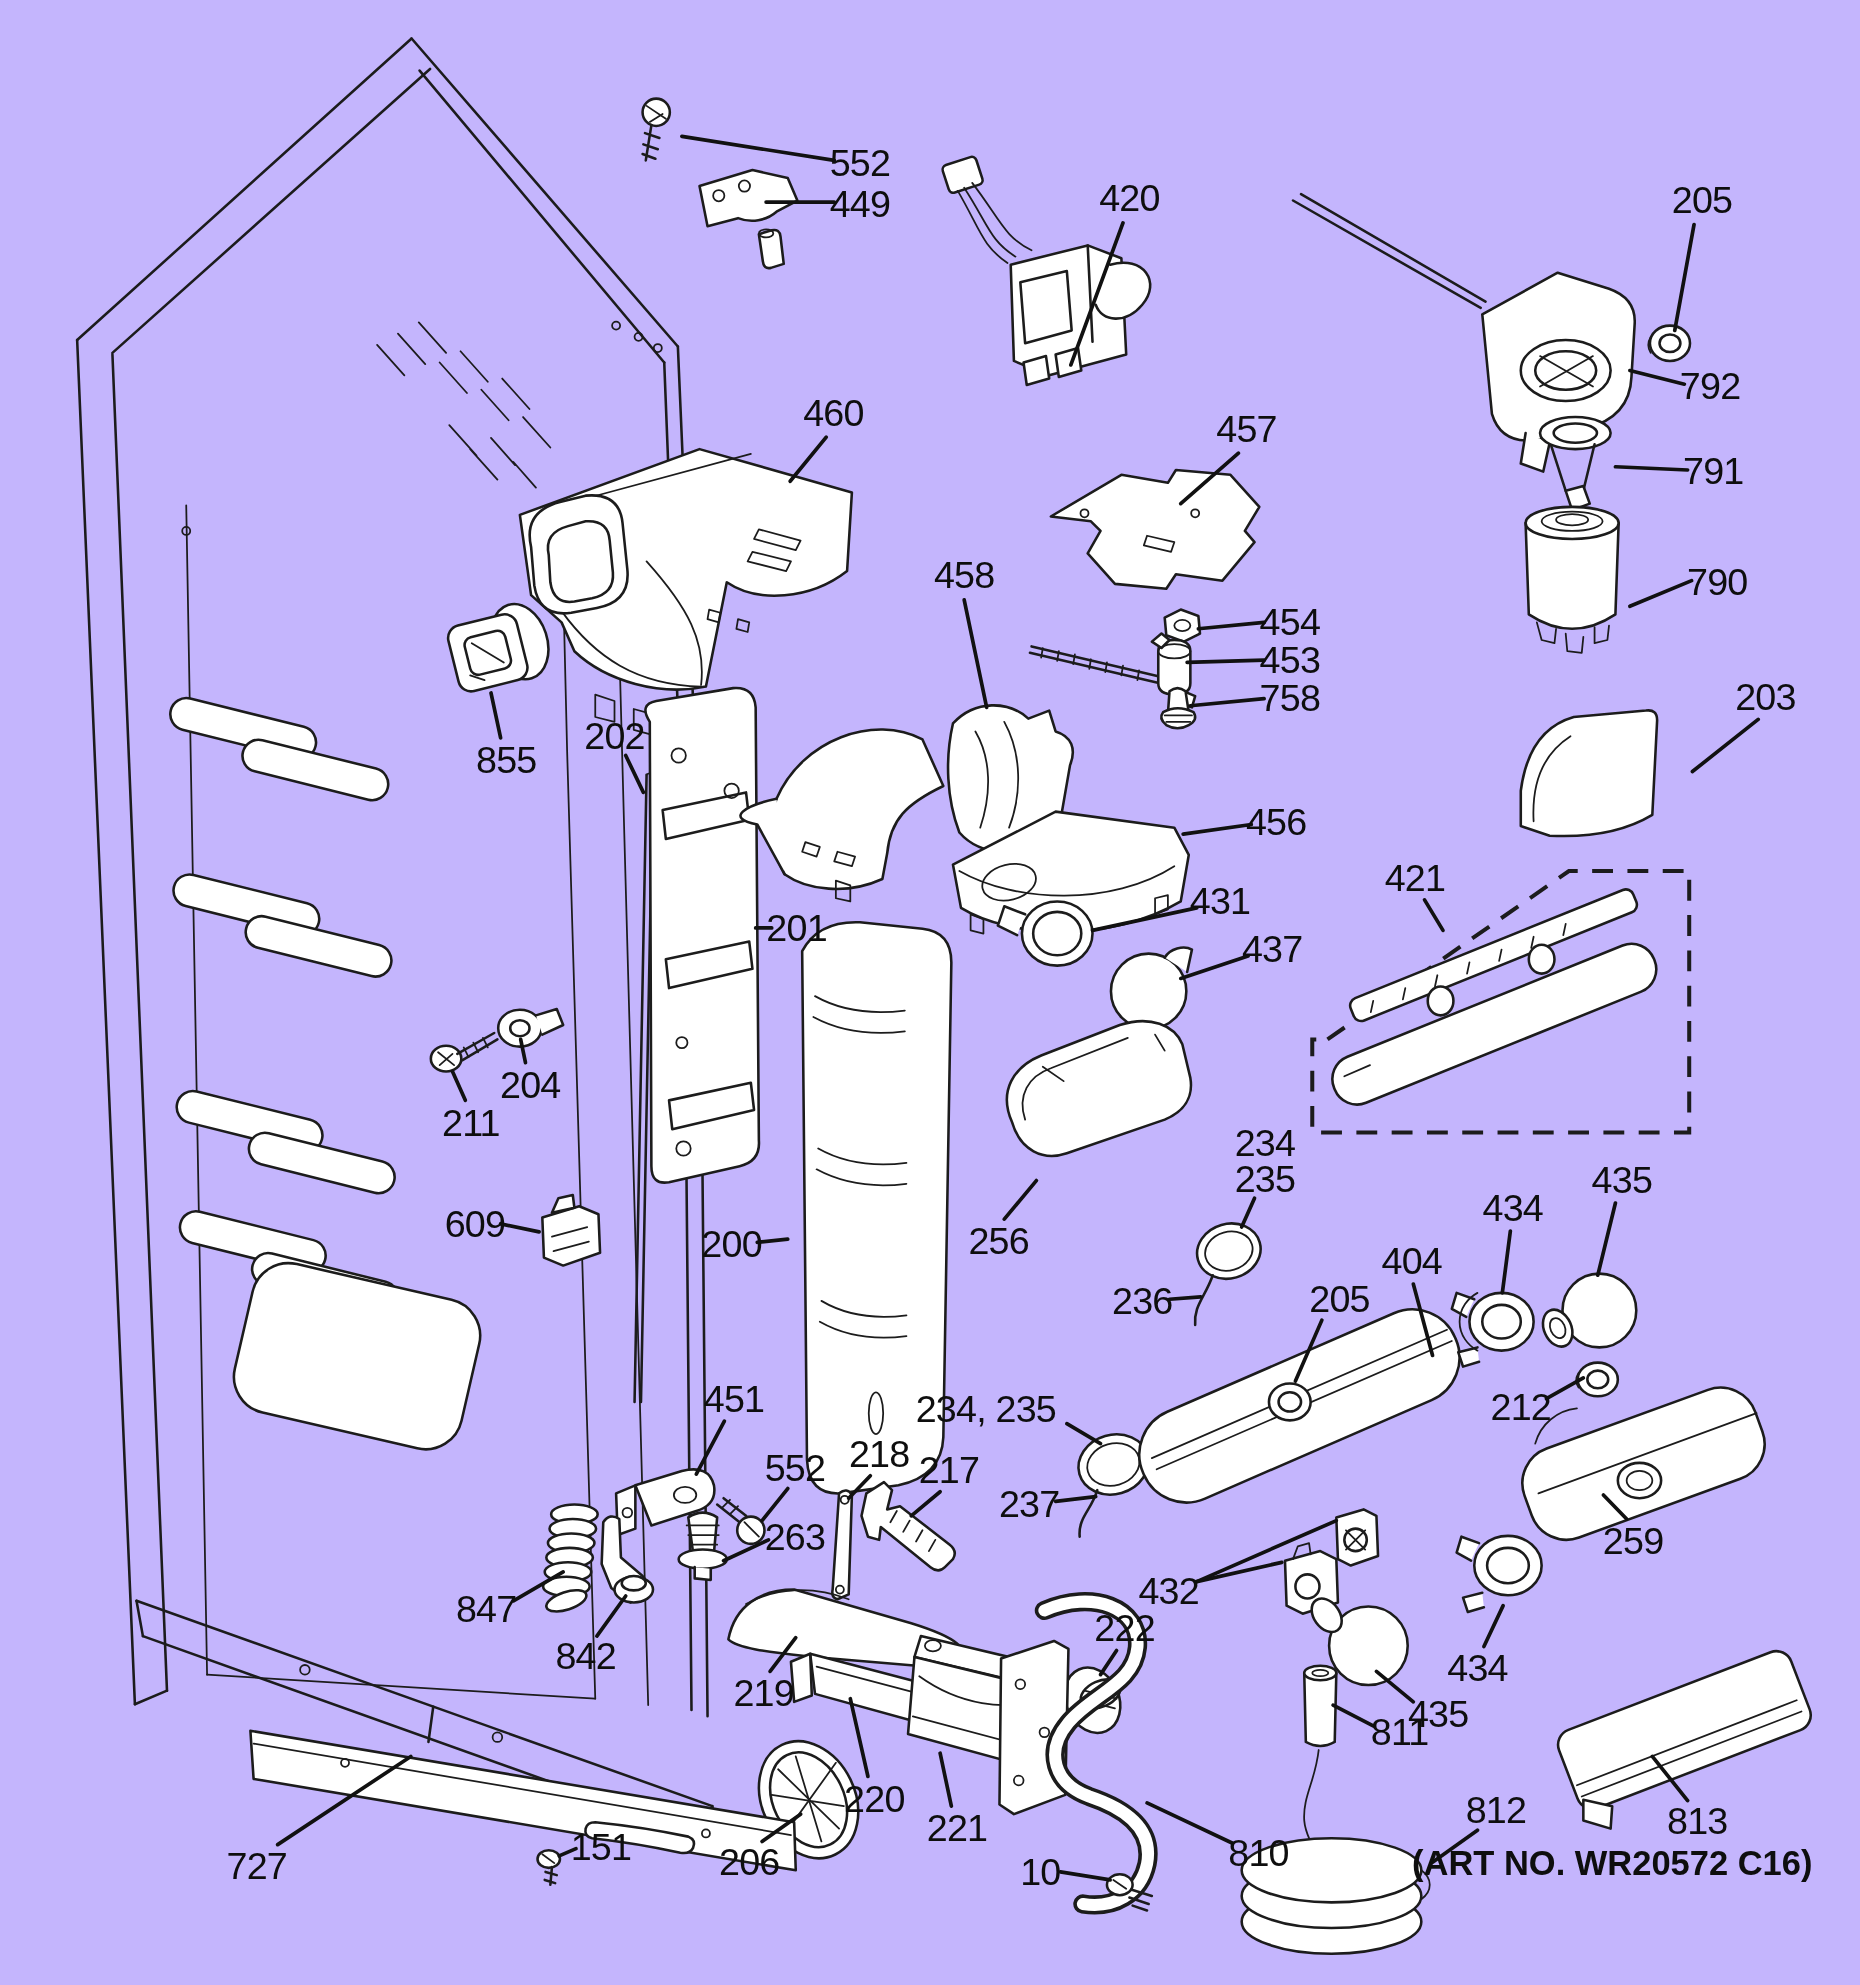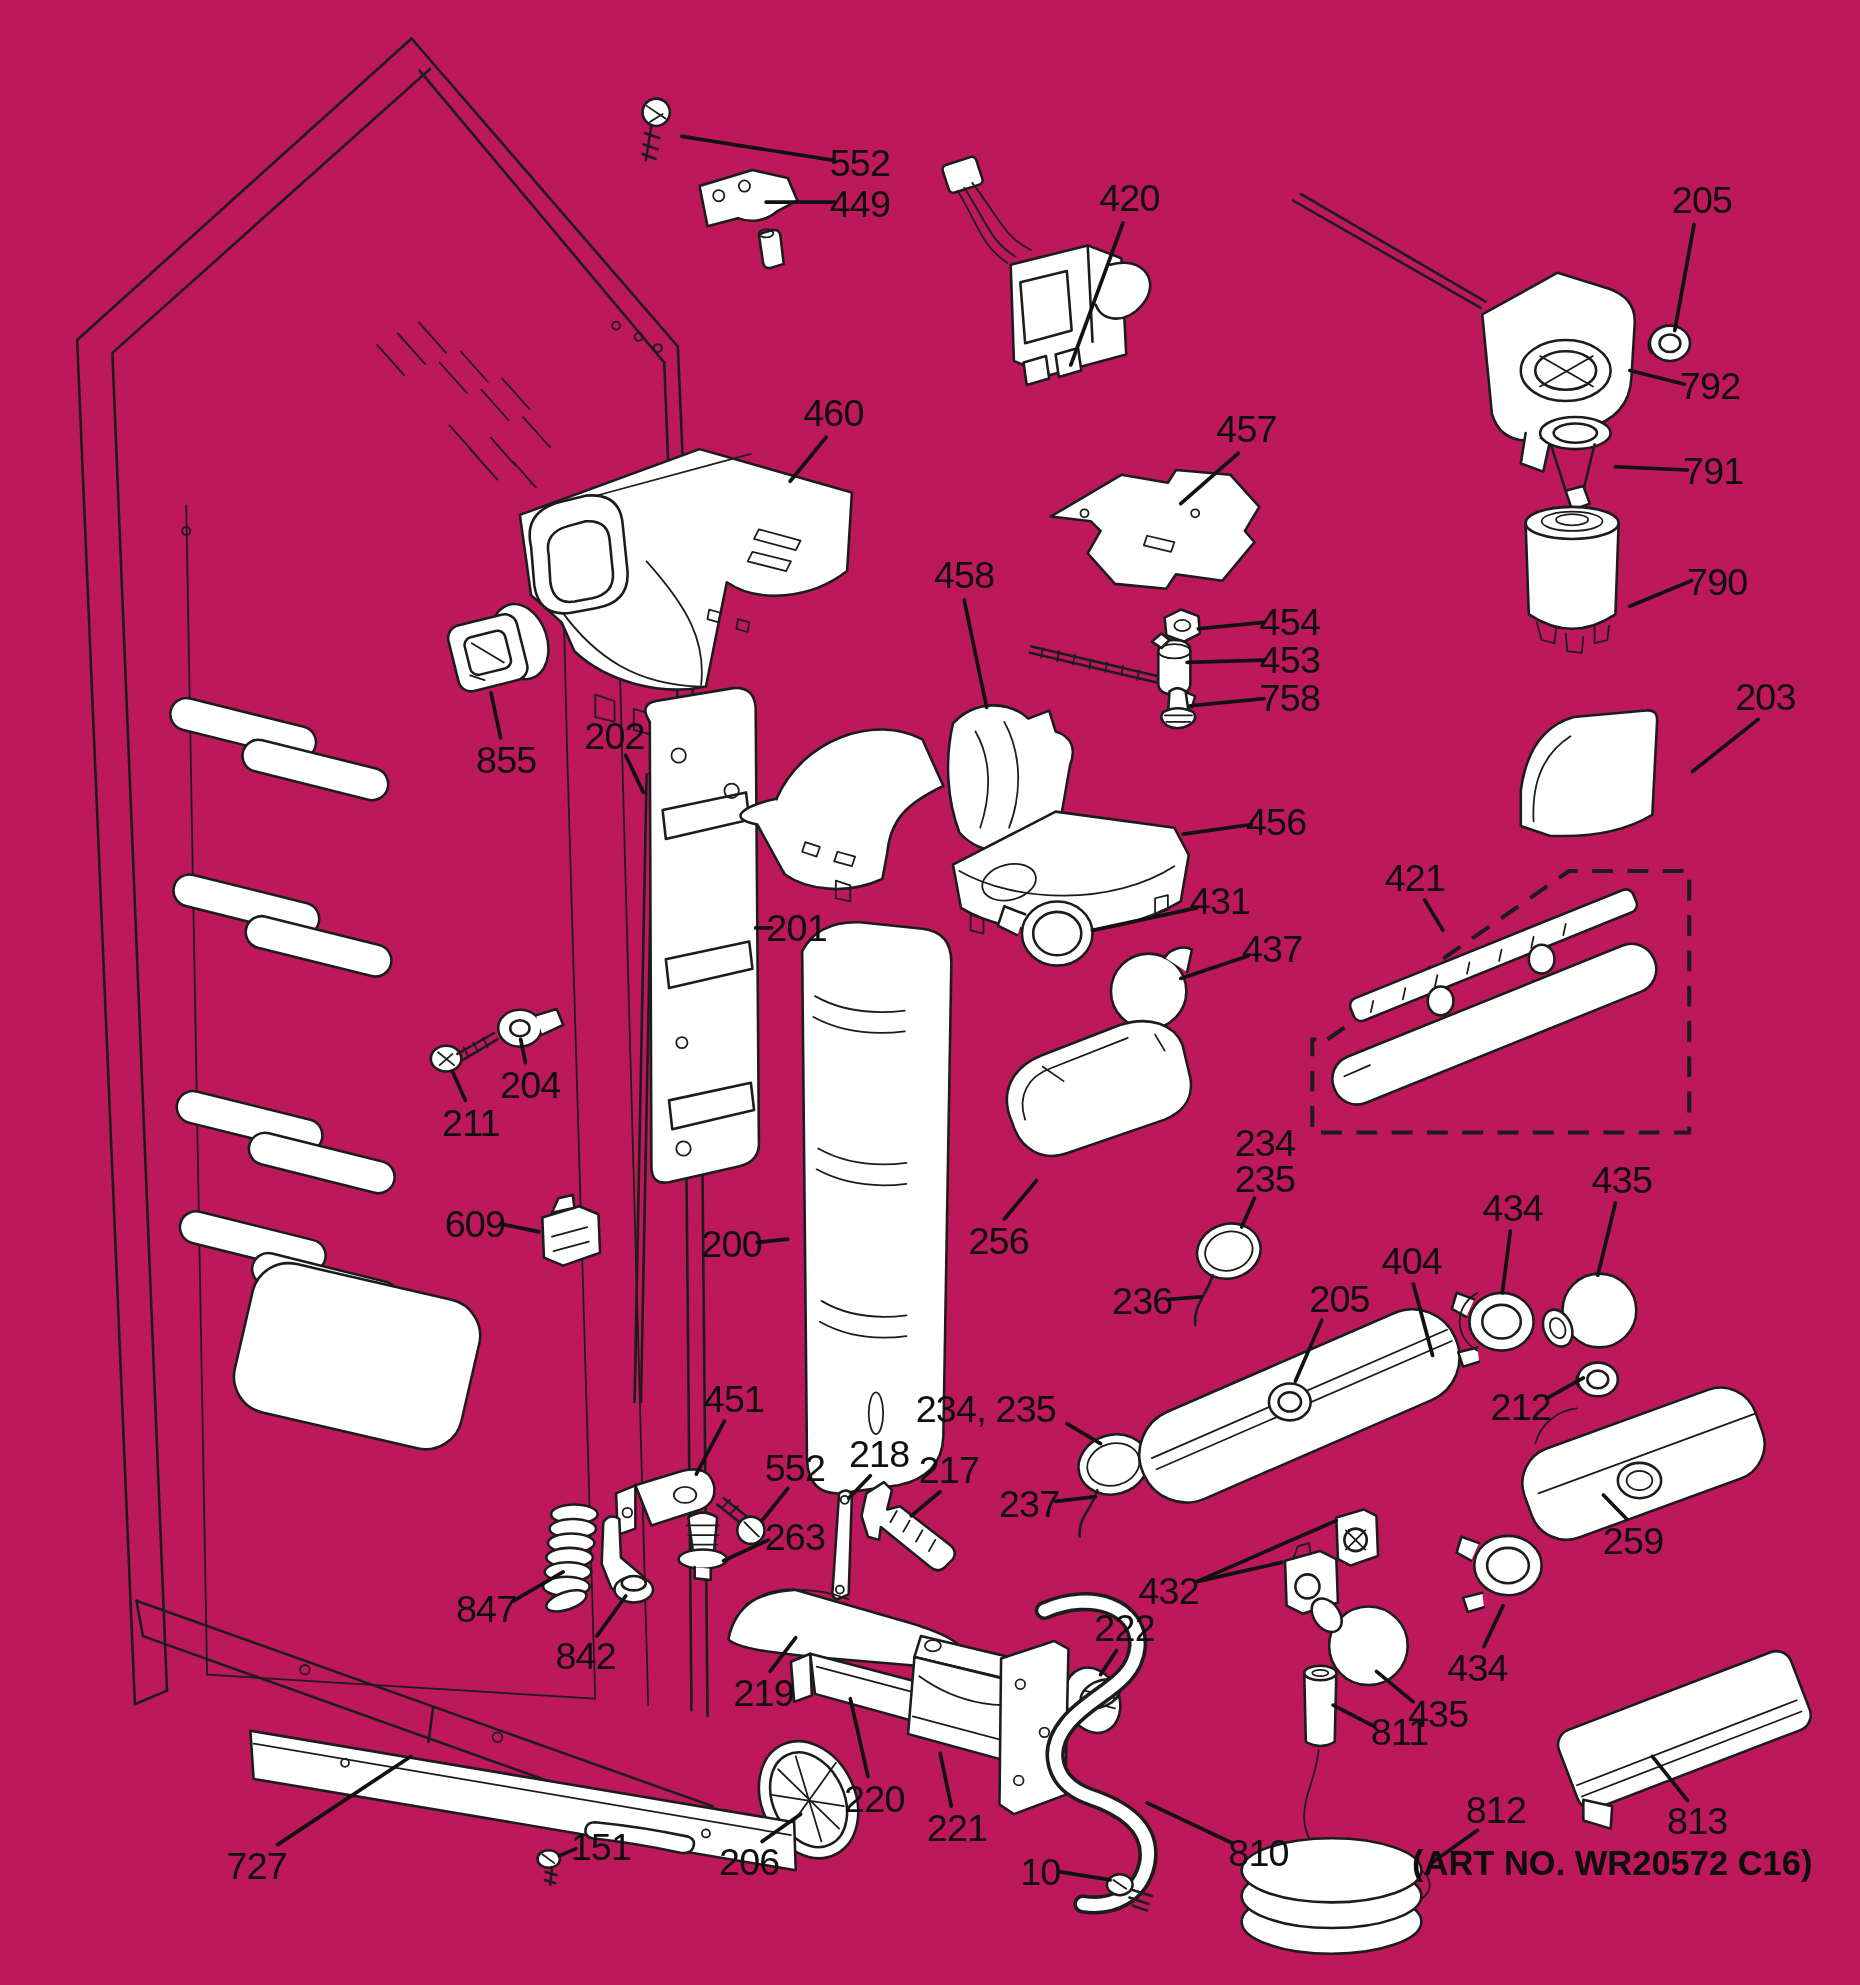--- a/index.html
+++ b/index.html
@@ -1,16 +1,16 @@
 <!DOCTYPE html>
 <html style="font-size:13px"><head>
 <meta charset="utf-8">
 <style>
   html,body{margin:0;padding:0;background:#ffffff;}
-  .stage{position:relative;width:1861px;height:1985px;background:#be185d;font-family:"Liberation Sans",sans-serif;text-align:center;}
+  .stage{position:relative;width:1861px;height:1985px;background:#c4b5fd;font-family:"Liberation Sans",sans-serif;text-align:center;}
   svg{display:block;}
   .ln{fill:none;stroke:#1c1c1c;stroke-width:3.2;stroke-linecap:round;stroke-linejoin:round;}
   .lnf{fill:#ffffff;stroke:#1c1c1c;stroke-width:3.2;stroke-linecap:round;stroke-linejoin:round;}
   .thin{stroke-width:2.2;}
   .tube{fill:none;stroke:#1c1c1c;stroke-width:24;stroke-linecap:round;}
   .tubein{fill:none;stroke:#ffffff;stroke-width:15;stroke-linecap:round;}
   .dash{fill:none;stroke:#1c1c1c;stroke-width:5;stroke-dasharray:26 18;}
   .leader{stroke:#111111;stroke-width:4.6;stroke-linecap:round;}
   .lbl{fill:#0e0e0e;font-family:"Liberation Sans",sans-serif;font-size:47px;letter-spacing:-1px;}
   .artno{fill:#0e0e0e;font-family:"Liberation Sans",sans-serif;font-size:43px;font-weight:bold;}

